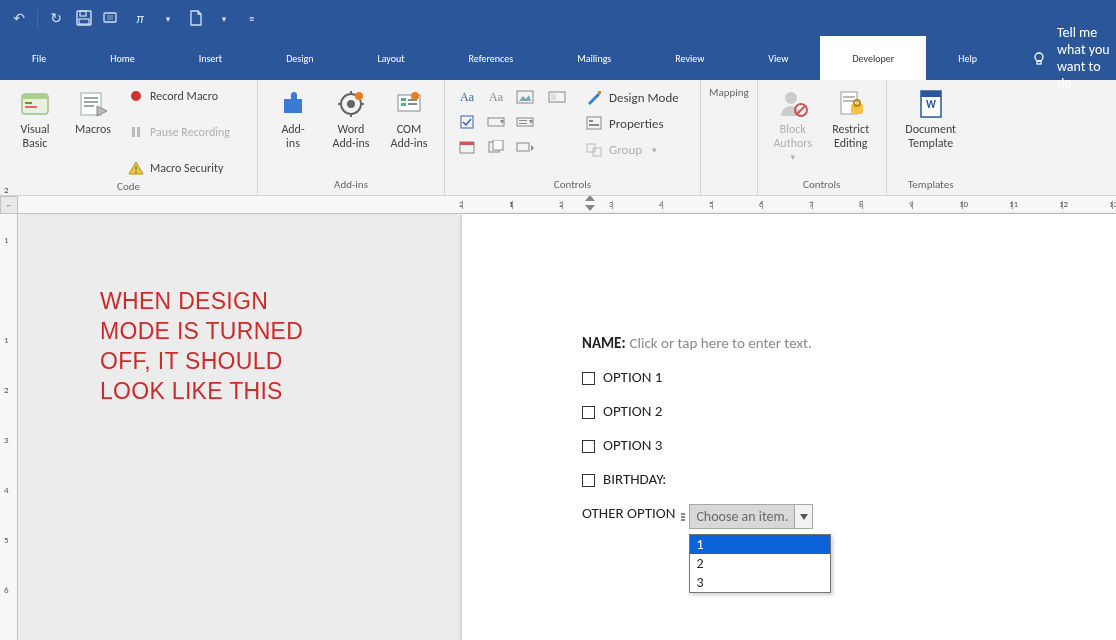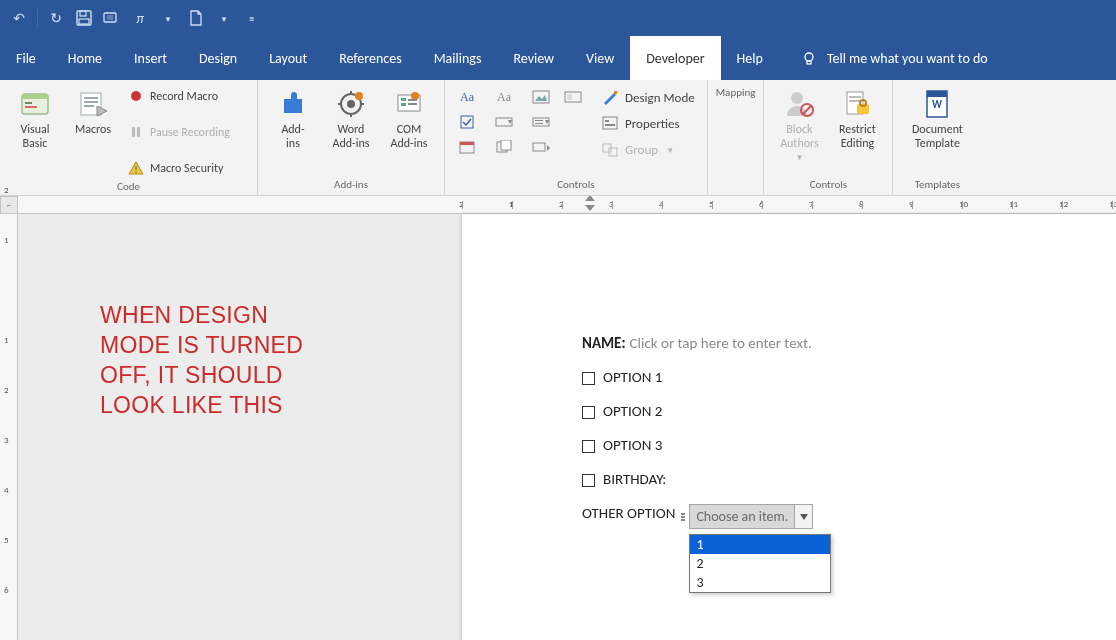--- a/index.html
+++ b/index.html
@@ -50,23 +50,23 @@
   }
   .win-title .dash{margin:0 6px;}
   
   .tabs{
     height:44px;
     background:var(--blue);
     display:flex;
     align-items:stretch;
   }
   .tab{
-    padding:0 16px;
+    padding:0 32px;
     display:flex;align-items:center;
-    color:#fff;font-size:14px;
+    color:#fff;font-size:10px;
   }
   .tab.active{
     background:#fff;color:#333;
   }
   .tellme{
     display:flex;align-items:center;gap:10px;
     color:#fff;padding-left:22px;font-size:14px;
   }
   .bulb{width:16px;height:16px;position:relative;}
   .bulb svg{display:block;}
@@ -97,21 +97,21 @@
   .stack{display:flex;flex-direction:column;gap:16px;padding-top:2px;}
   .smallbtn{
     display:flex;align-items:center;gap:6px;
     padding:2px 4px;color:var(--text);font-size:12px;
     white-space:nowrap;
   }
   .smallbtn .ico{width:16px;height:16px;display:flex;align-items:center;justify-content:center;}
   .smallbtn.disabled{color:#b0b0b0;}
   .grid3{
     display:grid;grid-template-columns:repeat(3,28px);grid-auto-rows:22px;
-    gap:3px 9px;padding-top:2px;
+    gap:3px 1px;padding-top:2px;
   }
   .gridcell{
     width:28px;height:22px;display:flex;align-items:center;justify-content:center;
     position:relative;
   }
   .labelbtn{
     display:flex;align-items:center;gap:6px;
     color:var(--text);font-size:13px;padding:2px 4px;
   }
   .labelbtn .ico{width:18px;height:18px;display:flex;align-items:center;justify-content:center;}
@@ -154,21 +154,21 @@
   .vruler .vt{position:absolute;left:4px;}
   .page{
     position:absolute;left:462px;top:18px;width:820px;height:1200px;
     background:var(--page-bg);
     box-shadow:0 1px 4px rgba(0,0,0,0.25);
     padding:120px 120px;
     font-family:Calibri,sans-serif;
     font-size:15px;color:#222;
   }
   .annotation{
-    position:absolute;left:100px;top:104px;width:230px;
+    position:absolute;left:100px;top:90px;width:230px;
     font-family:"Segoe UI Light","Segoe UI",sans-serif;
     font-weight:400;font-size:23px;line-height:30px;letter-spacing:0.3px;
     color:#cc2b2b;
   }
   .field-row{margin-bottom:16px;display:flex;align-items:center;gap:4px;}
   .flabel{font-weight:600;}
   .placeholder{color:#8a8a8a;}
   .chk{
     display:inline-block;width:13px;height:13px;border:1px solid #333;margin-right:4px;
     position:relative;top:1px;

